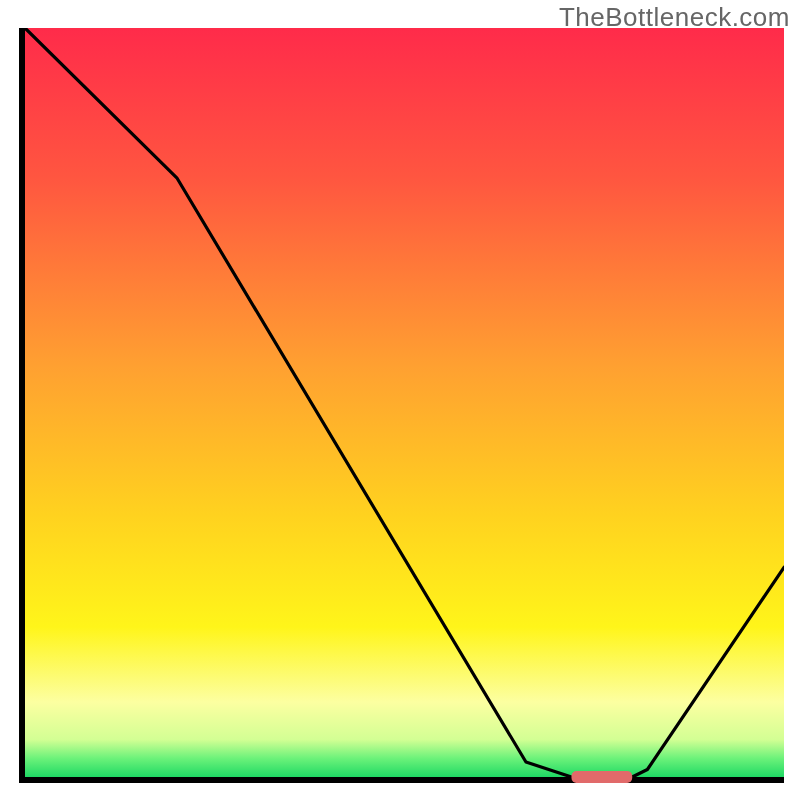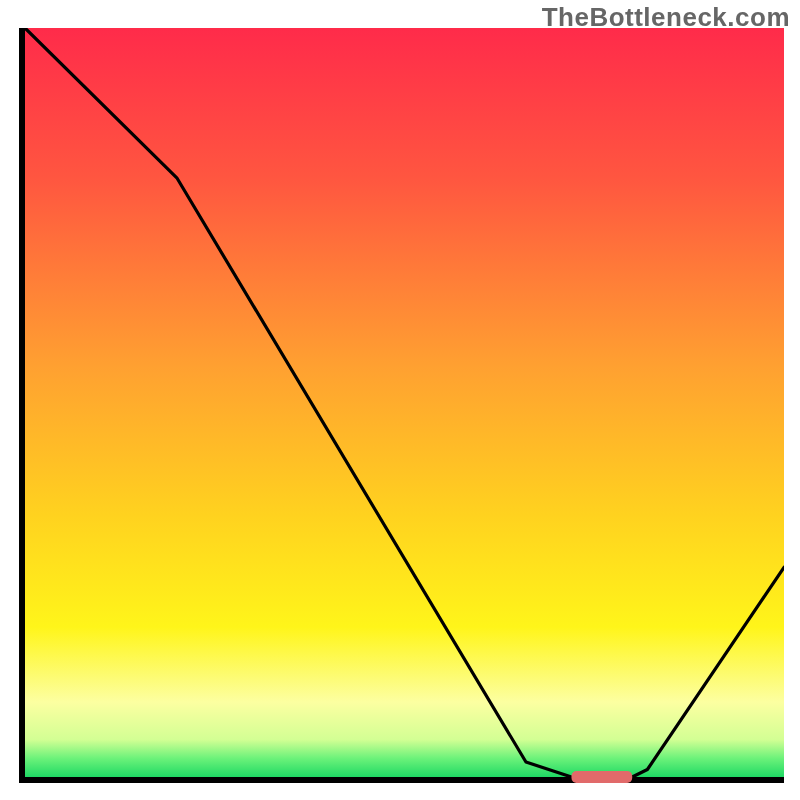--- a/index.html
+++ b/index.html
@@ -14,21 +14,21 @@
   .stage {
     position: relative;
     width: 800px;
     height: 800px;
   }
   .watermark {
     position: absolute;
     top: 2px;
     right: 10px;
     font-size: 26px;
-    font-weight: 700;
+    font-weight: 400;
     color: #666666;
     letter-spacing: 0.5px;
     user-select: none;
   }
   .chart {
     position: absolute;
     left: 16px;
     top: 28px;
     width: 768px;
     height: 758px;

